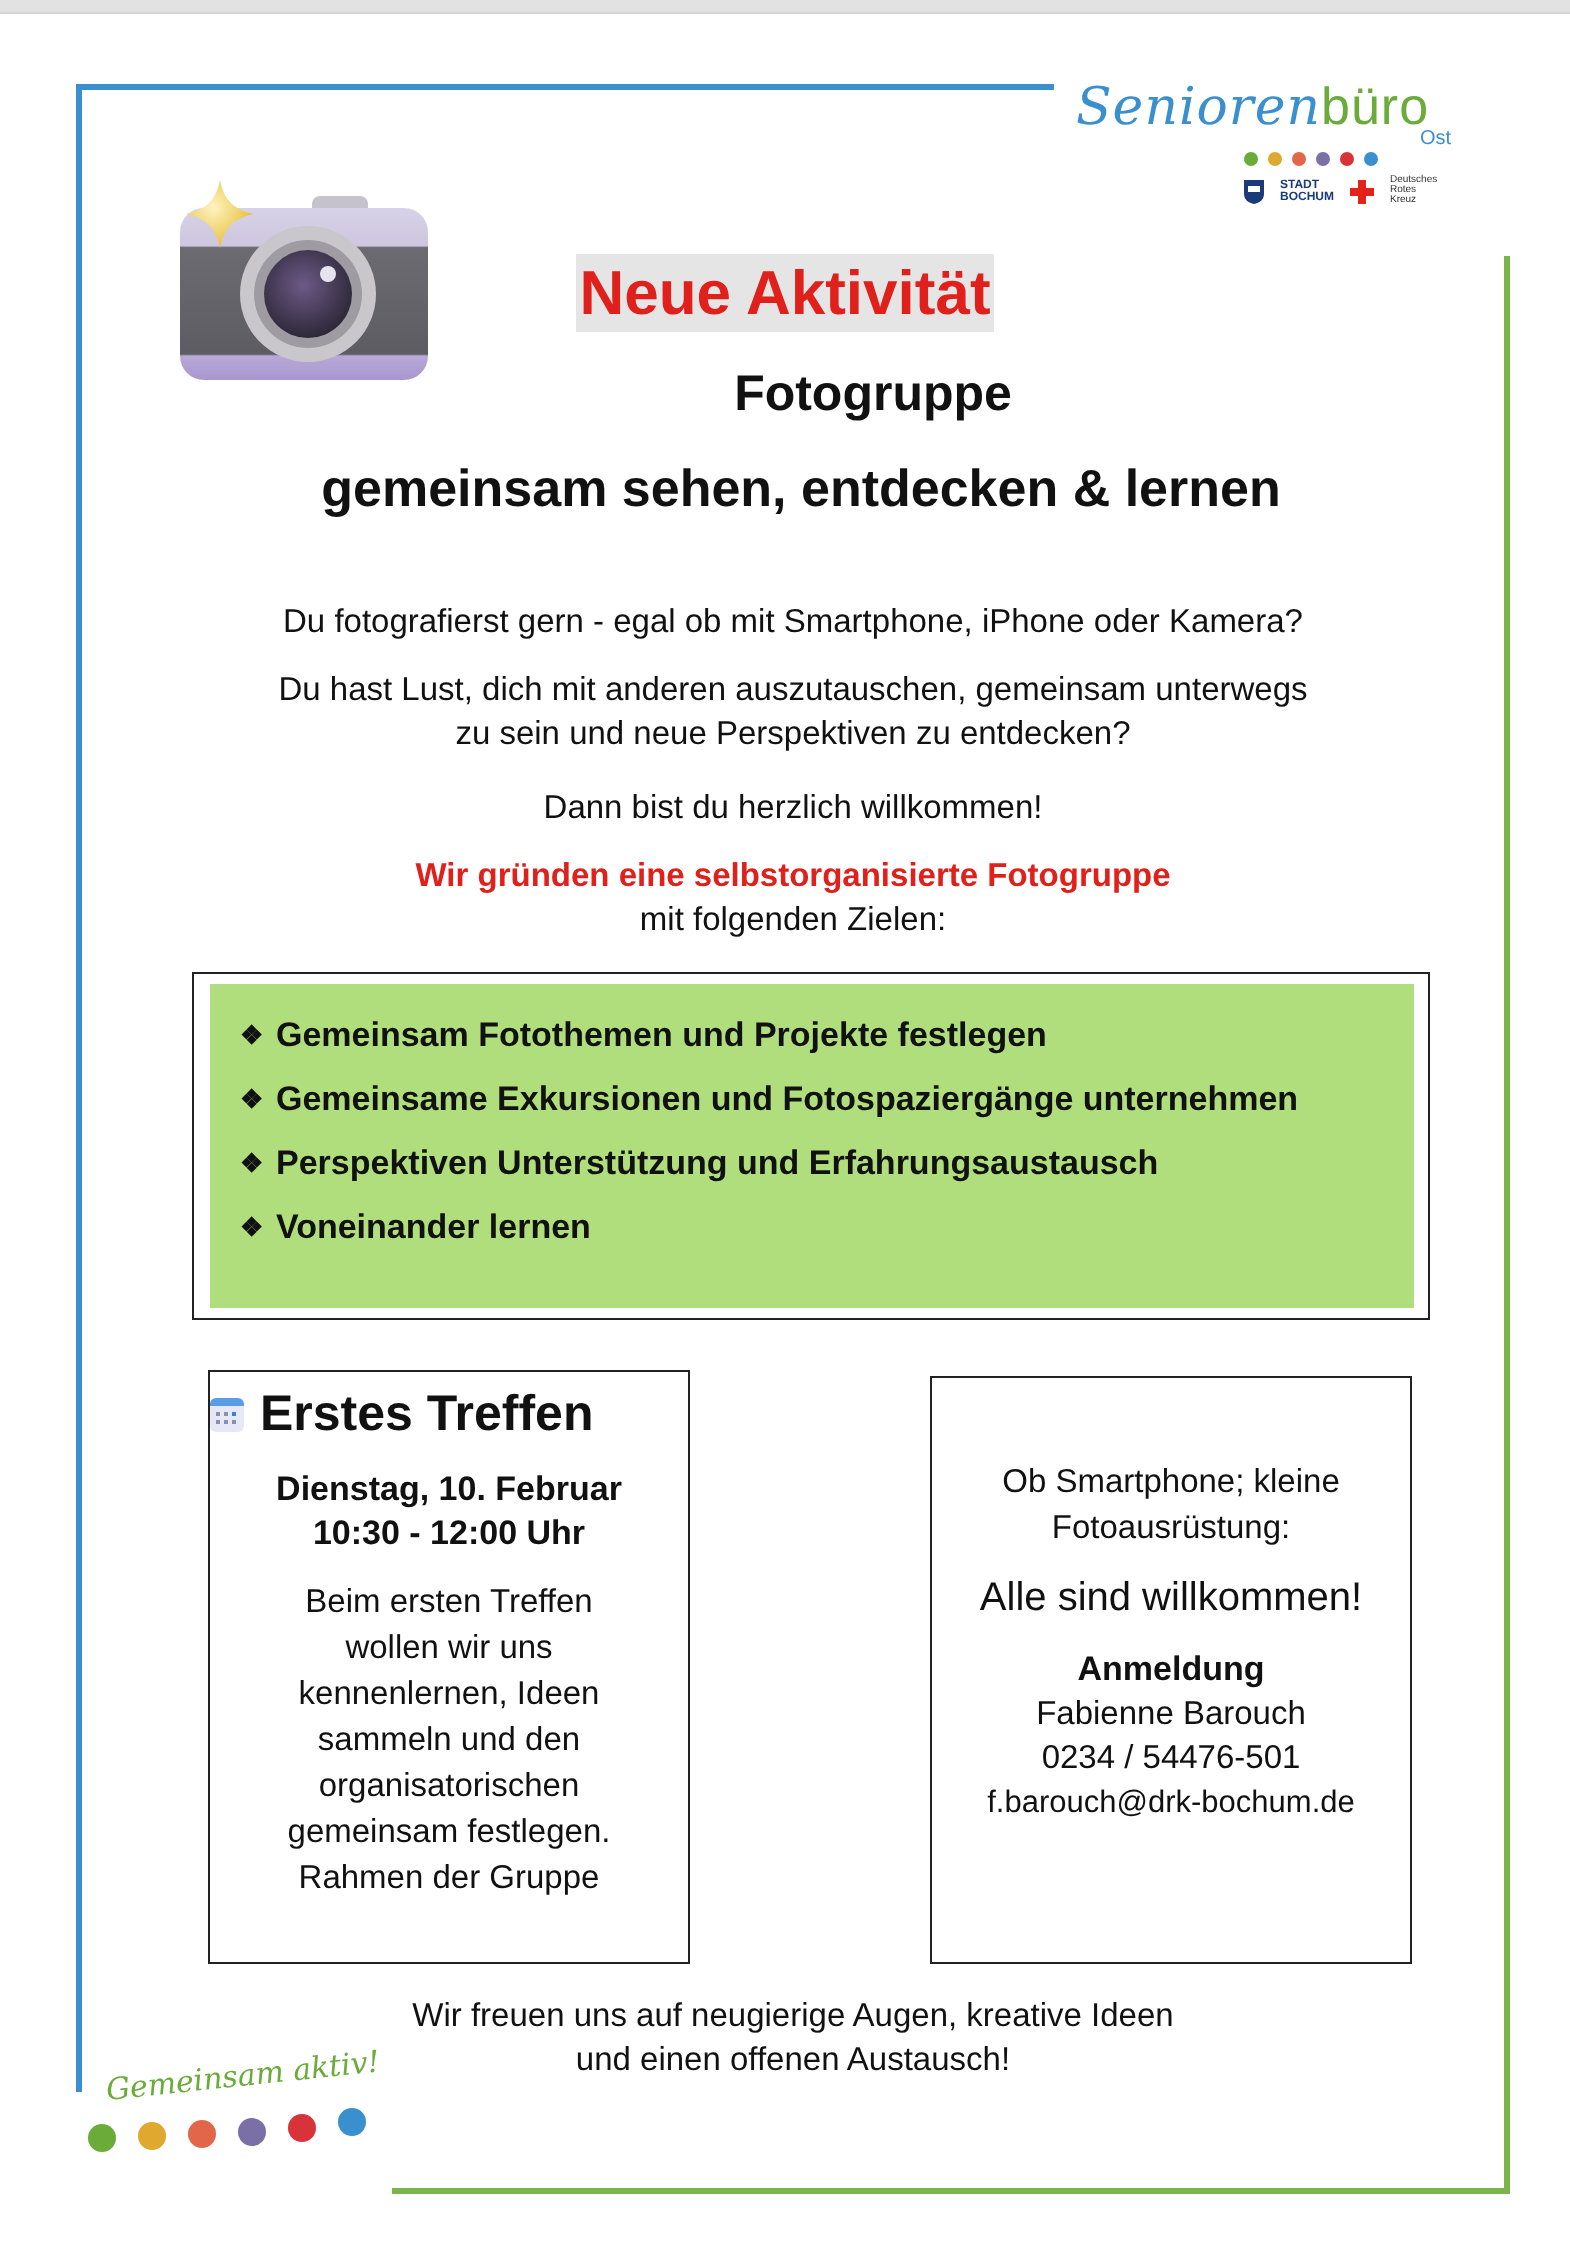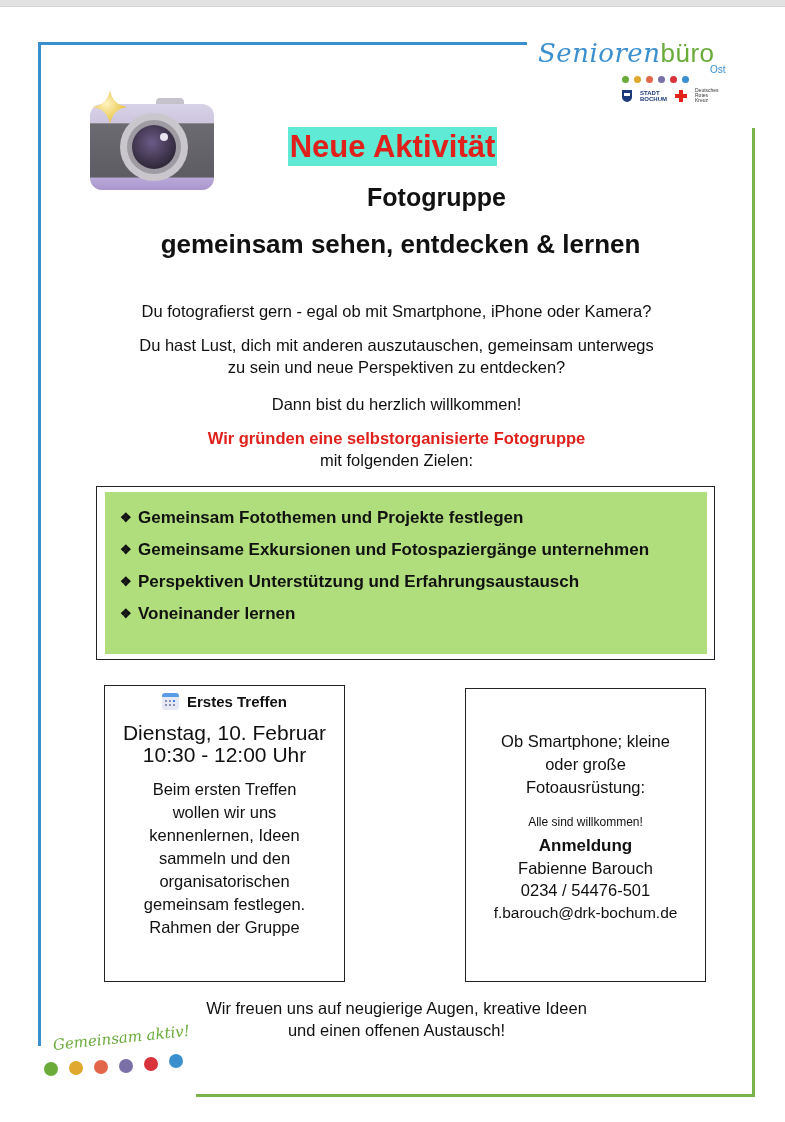--- a/index.html
+++ b/index.html
@@ -25,48 +25,48 @@
   .logo-partners { position: absolute; left: 84px; top: 50px; display: flex; align-items: center; gap: 8px; font-size: 6px; line-height: 6px; color: #1b3a7a; font-weight: bold; }
   .redcross { position: relative; width: 12px; height: 12px; }
   .redcross::before { content: ""; position: absolute; left: 4px; top: 0; width: 4px; height: 12px; background: #e2231a; }
   .redcross::after { content: ""; position: absolute; left: 0; top: 4px; width: 12px; height: 4px; background: #e2231a; }
   .drk-text { color: #333; font-size: 5px; line-height: 5px; font-weight: normal; }
 
   .camera { position: absolute; left: 88px; top: 90px; width: 128px; height: 102px; }
 
   .headline-wrap { position: absolute; left: 0; width: 785px; text-align: center; }
   .neue { top: 128px; }
-  .neue span { background: #5eead4; color: #e0201b; font-weight: bold; font-size: 31px; padding: 2px 2px; line-height: 38px; }
+  .neue span { background: #e5e5e5; color: #e0201b; font-weight: bold; font-size: 31px; padding: 2px 2px; line-height: 38px; }
   .fotogruppe { top: 183px; font-weight: bold; font-size: 25px; padding-left: 44px; }
   .subtitle { top: 229px; font-weight: bold; font-size: 26px; left: 8px; }
 
   .para { position: absolute; left: 0; width: 793px; text-align: center; font-size: 16.5px; line-height: 22px; }
   .p1 { top: 300px; }
   .p2 { top: 334px; }
   .p3 { top: 393px; }
   .p4 { top: 427px; color: #e0201b; font-weight: bold; }
   .p5 { top: 449px; }
 
   .goals-box { position: absolute; left: 96px; top: 486px; width: 617px; height: 172px; border: 1px solid #222; }
   .goals-fill { position: absolute; left: 8px; top: 5px; width: 602px; height: 162px; background: #b1de7c; }
   .goals-list { position: absolute; left: 23px; top: 20px; margin: 0; padding: 0; list-style: none; }
   .goals-list li { font-weight: bold; font-size: 17px; line-height: 21px; height: 32px; display: flex; align-items: flex-start; }
   .bullet { display: inline-block; width: 18px; font-size: 13px; }
 
   .box { position: absolute; border: 1px solid #222; text-align: center; }
   .box-left { left: 104px; top: 685px; width: 239px; height: 295px; }
   .box-right { left: 465px; top: 688px; width: 239px; height: 292px; text-align: center; }
-  .box-title { margin-top: 7px; font-size: 15px; font-weight: bold; display: flex; justify-content: center; align-items: center; gap: 8px; }
+  .box-title { margin-top: 7px; font-size: 25px; font-weight: bold; display: flex; align-items: center; gap: 8px; }
   .cal { width: 17px; height: 17px; border-radius: 3px; background: #e6e8f5; border-top: 4px solid #5b9ce6; box-sizing: border-box; position: relative; }
   .cal i { position: absolute; width: 2px; height: 2px; background: #8a8fb0; }
-  .date { margin-top: 12px; font-size: 21px; font-weight: normal; line-height: 22px; }
+  .date { margin-top: 12px; font-size: 17px; font-weight: bold; line-height: 22px; }
   .desc { margin-top: 12px; font-size: 16.5px; line-height: 23px; }
   .r1 { margin-top: 41px; font-size: 16.5px; line-height: 23px; }
-  .r2 { margin-top: 12px; font-size: 12px; line-height: 23px; }
-  .r3 { font-size: 17px; font-weight: bold; line-height: 23px; }
+  .r2 { margin-top: 12px; font-size: 20px; line-height: 23px; }
+  .r3 { margin-top: 12px; font-size: 17px; font-weight: bold; line-height: 23px; }
   .r4 { font-size: 16.5px; line-height: 22px; }
   .r5 { font-size: 15.5px; line-height: 24px; }
 
   .closing { position: absolute; left: 0; width: 793px; top: 997px; text-align: center; font-size: 16.5px; line-height: 22px; }
 
   .aktiv { position: absolute; left: 54px; top: 1036px; font-family: "DejaVu Serif", serif; font-style: italic; font-size: 15px; color: #6aab3a; transform: rotate(-6deg); transform-origin: left bottom; }
   .aktiv-dots { position: absolute; left: 44px; top: 1062px; display: flex; gap: 11px; }
   .aktiv-dots .dot { width: 14px; height: 14px; }
   .aktiv-dots .d2 { margin-top: -1px; } .aktiv-dots .d3 { margin-top: -2px; } .aktiv-dots .d4 { margin-top: -3px; } .aktiv-dots .d5 { margin-top: -5px; } .aktiv-dots .d6 { margin-top: -8px; }
 </style>
@@ -198,21 +198,20 @@
     <div>sammeln und den</div>
     <div>organisatorischen</div>
     <div>gemeinsam festlegen.</div>
     <div>Rahmen der Gruppe</div>
   </div>
 </div>
 
 <div class="box box-right">
   <div class="r1">
     <div>Ob Smartphone; kleine</div>
-    <div>oder große</div>
     <div>Fotoausrüstung:</div>
   </div>
   <div class="r2">Alle sind willkommen!</div>
   <div class="r3">Anmeldung</div>
   <div class="r4">
     <div>Fabienne Barouch</div>
     <div>0234 / 54476-501</div>
   </div>
   <div class="r5">f.barouch@drk-bochum.de</div>
 </div>

